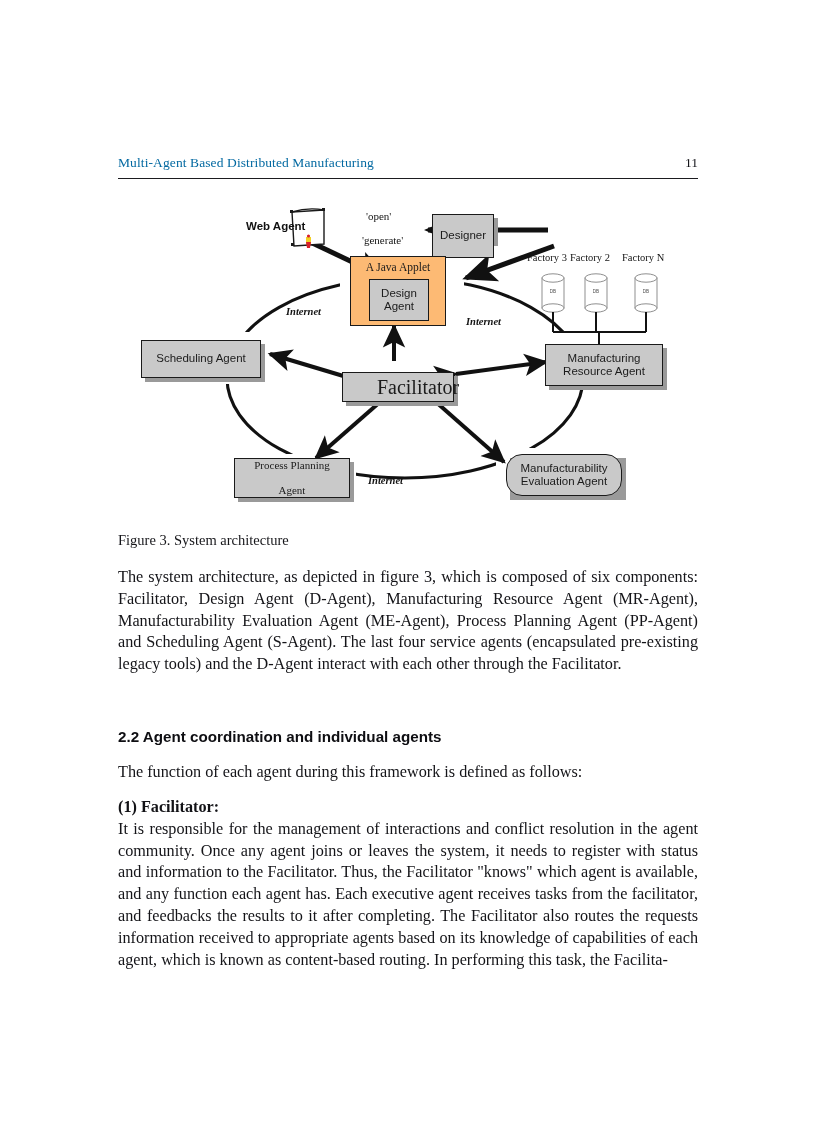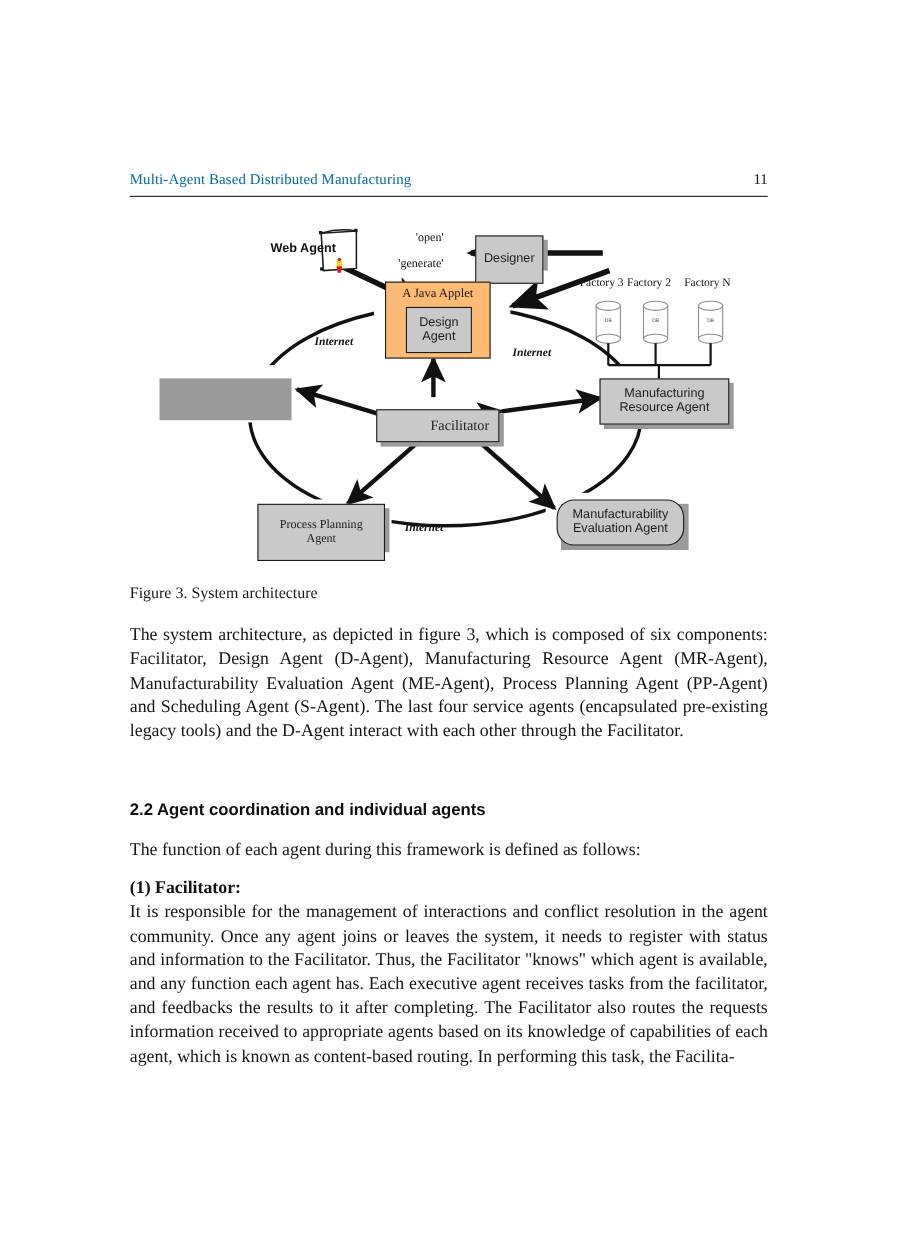--- a/index.html
+++ b/index.html
@@ -257,52 +257,55 @@
 
     <div class="node-shadow" style="left:318px; top:22px; width:62px; height:28px;"></div>
     <div class="node sans" style="left:314px; top:18px; width:62px; height:44px; font-size:11.5px; z-index:2;">
       <span>Designer</span>
     </div>
 
     <div class="fig-sans-lbl" style="left:128px; top:24px; font-size:11.5px;">
       <span>Web Agent</span>
     </div>
 
-    <div class="fig-plain" style="left:260px; top:14px; font-size:11px;">
+    <div class="fig-plain" style="left:248px; top:14px; font-size:11px;">
       <span>'open'</span>
     </div>
     <div class="fig-plain" style="left:244px; top:38px; font-size:11px;">
       <span>'generate'</span>
     </div>
 
     <div class="applet-box" style="left:232px; top:60px; width:96px; height:70px; z-index:2;">
       <div class="applet-label" style="top:4px; font-size:11.5px;">
         <span>A Java Applet</span>
       </div>
       <div class="node sans" style="left:18px; top:22px; width:60px; height:42px; font-size:11.5px; flex-direction:column;">
         <span>Design</span>
         <span>Agent</span>
       </div>
     </div>
 
     <div class="node-shadow" style="left:27px; top:148px; width:120px; height:38px;"></div>
+    <div class="node sans" style="left:23px; top:144px; width:120px; height:38px; font-size:11.5px; z-index:2;">
+      <span>Scheduling Agent</span>
+    </div>
 
     <div class="node-shadow" style="left:431px; top:152px; width:118px; height:42px;"></div>
     <div class="node sans" style="left:427px; top:148px; width:118px; height:42px; font-size:11.5px; flex-direction:column; z-index:2;">
       <span>Manufacturing</span>
       <span>Resource Agent</span>
     </div>
 
     <div class="node-shadow" style="left:228px; top:180px; width:112px; height:30px;"></div>
-    <div class="node serif" style="left:224px; top:176px; width:112px; height:30px; font-size:13px; z-index:2;padding-left:40px;">
+    <div class="node serif" style="left:224px; top:176px; width:112px; height:30px; font-size:20px; z-index:2;padding-left:40px;">
       <span>Facilitator</span>
     </div>
 
     <div class="node-shadow" style="left:120px; top:266px; width:116px; height:40px;"></div>
-    <div class="node serif" style="left:116px; top:262px; width:116px; height:52px; font-size:11px; flex-direction:column; z-index:2;">
+    <div class="node serif" style="left:116px; top:262px; width:116px; height:40px; font-size:11px; flex-direction:column; z-index:2;justify-content:space-between;">
       <span>Process Planning</span>
       <span>Agent</span>
     </div>
 
     <div class="node-shadow" style="left:392px; top:262px; width:116px; height:42px;"></div>
     <div class="node sans" style="left:388px; top:258px; width:116px; height:42px; font-size:11.5px; flex-direction:column; z-index:2;border-radius:16px;">
       <span>Manufacturability</span>
       <span>Evaluation Agent</span>
     </div>
 

